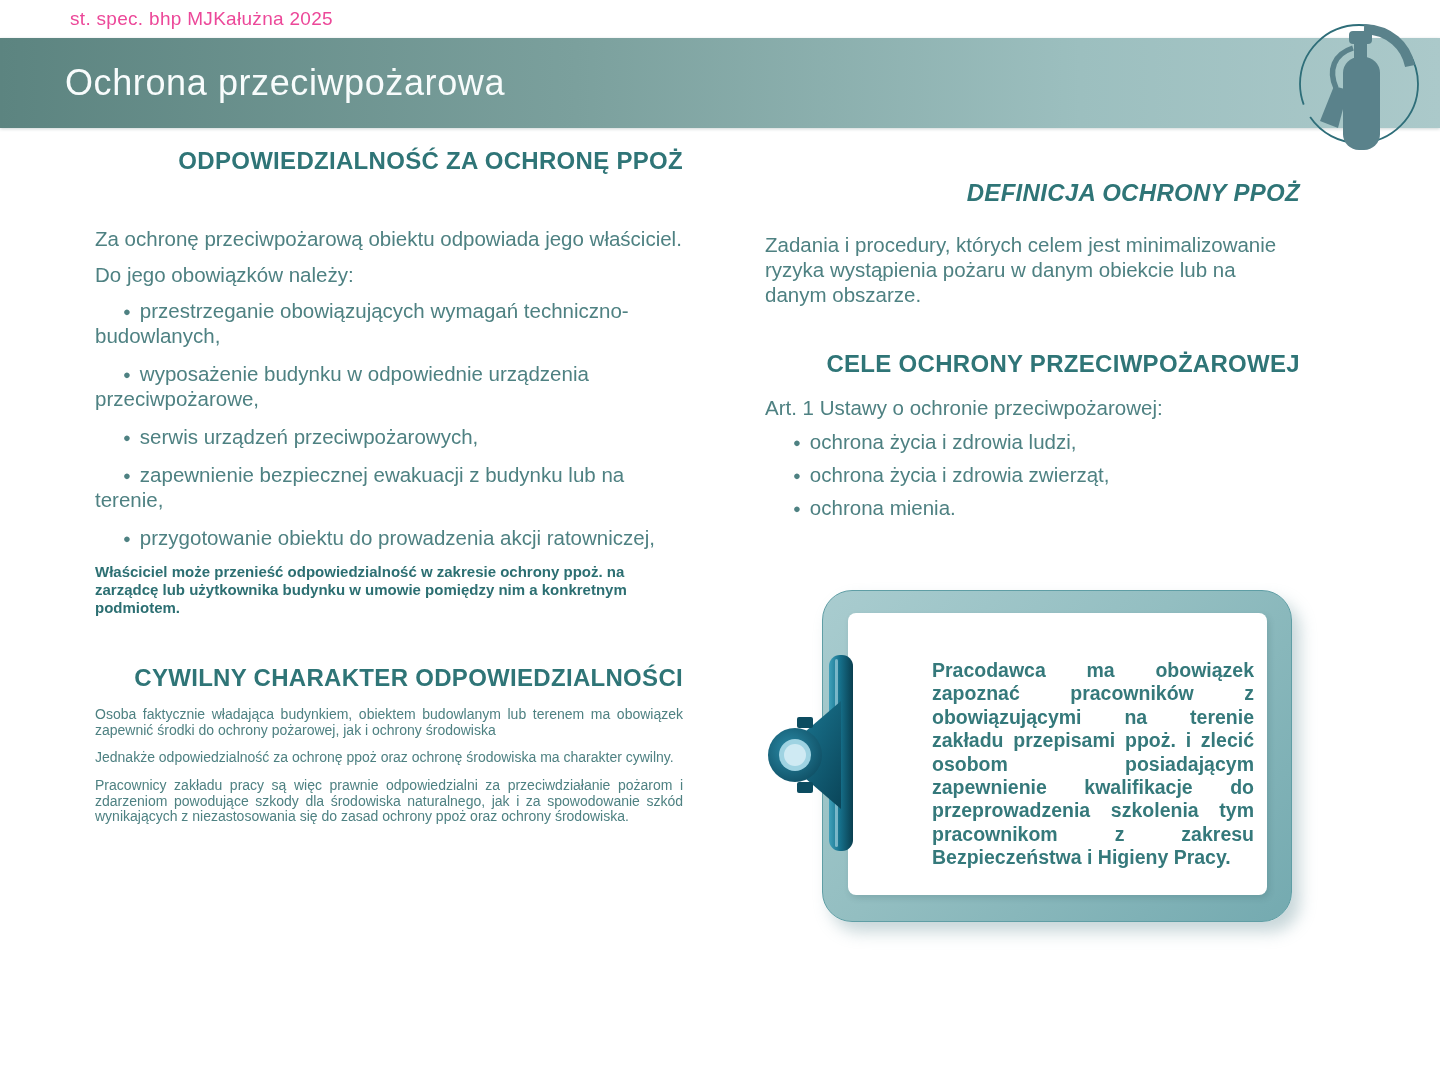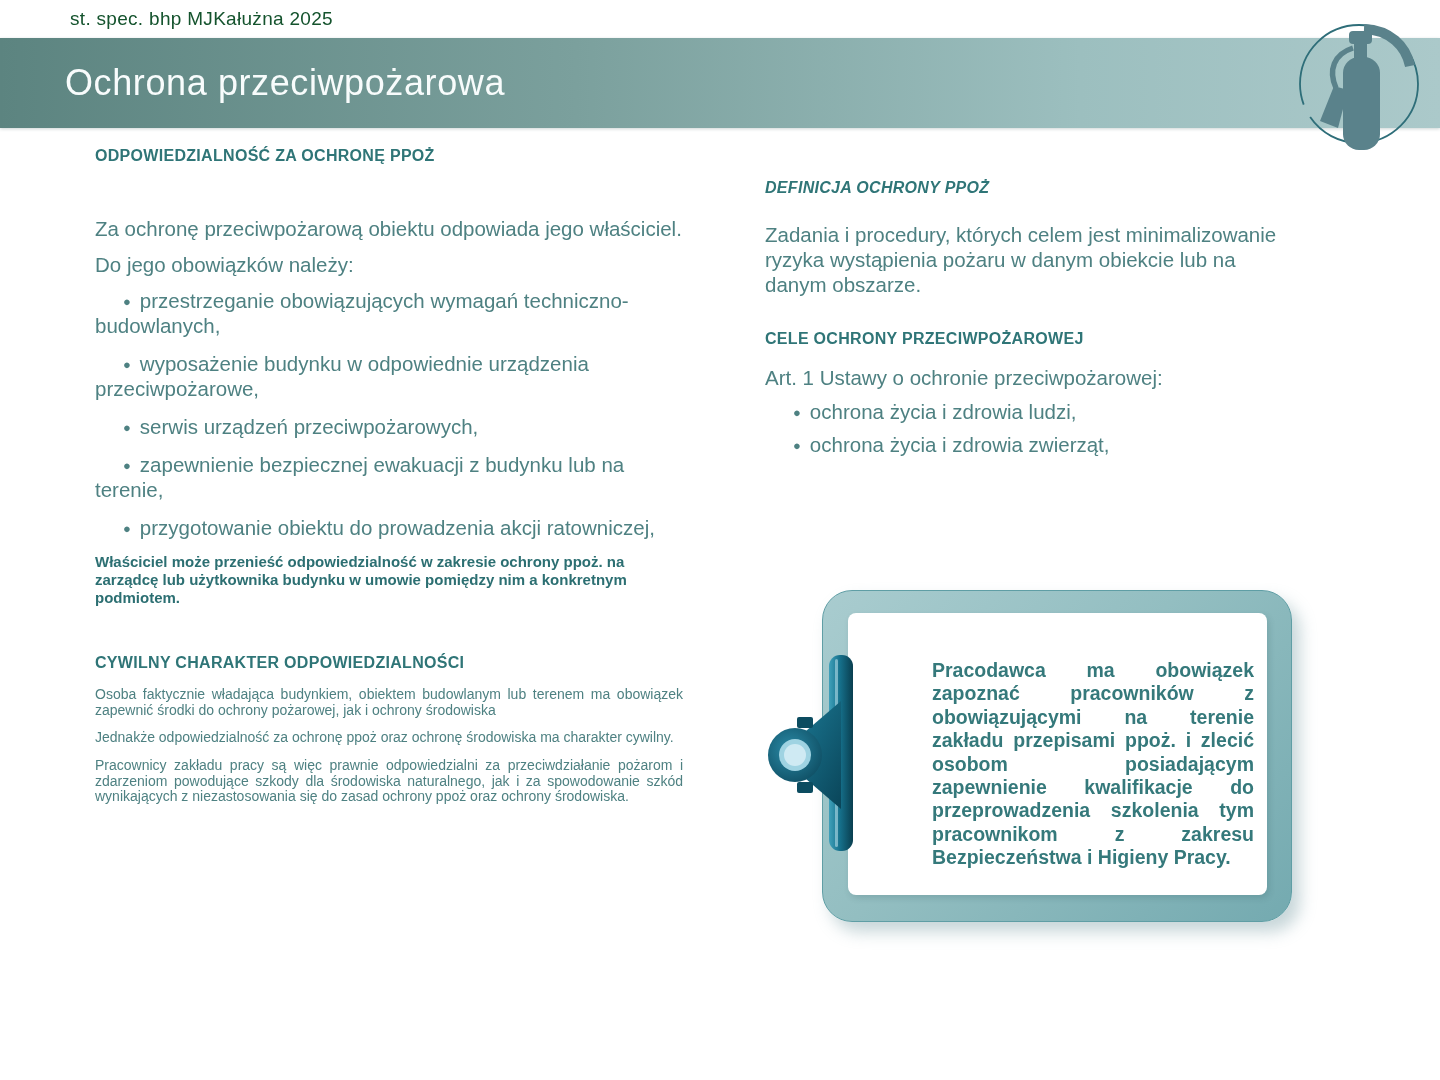--- a/index.html
+++ b/index.html
@@ -1,62 +1,62 @@
 <!DOCTYPE html>
 <html lang="pl"><head>
 <meta charset="utf-8">
 <style>
   * { margin:0; padding:0; box-sizing:border-box; }
   html,body { width:1440px; height:1080px; background:#ffffff; font-family:"Liberation Sans", sans-serif; }
   .page { position:relative; width:1440px; height:1080px; overflow:hidden; background:#ffffff; }
 
   .top-note {
     position:absolute; left:70px; top:8px;
-    font-size:19px; color:#14532d; letter-spacing:0.3px;
+    font-size:19px; color:#ec4899; letter-spacing:0.3px;
   }
 
   .header-bar {
     position:absolute; left:0; top:38px; width:1440px; height:90px;
     background:linear-gradient(90deg,#5c8480 0%, #7ba09d 40%, #9cbfbf 75%, #abc9ca 100%);
     box-shadow:0 1px 3px rgba(60,90,90,0.25);
   }
   .header-title {
     position:absolute; left:65px; top:50%; transform:translateY(-50%);
     font-size:36px; font-weight:300; color:#f8fcfc; letter-spacing:0.6px;
   }
 
   .ext-icon-wrap { position:absolute; left:1292px; top:16px; width:136px; height:136px; }
 
   .col { position:absolute; color:#4e8182; font-size:20.5px; line-height:1.22; }
   .left-col  { left:95px;  top:146px; width:588px; }
   .right-col { left:765px; top:178px; width:535px; }
 
   .sec-heading {
-    color:#2f7577; font-size:16px; font-weight:700;
-    letter-spacing:0.3px; line-height:1.25;
+    color:#2f7577; font-size:24px; font-weight:700;
+    letter-spacing:0.3px; line-height:1.25;text-align:right;
   }
   .nowrap { white-space:nowrap; }
 
   .left-col .h1 { margin-bottom:50px; }
   .para { margin-bottom:11px; }
   .bullet { text-indent:28px; margin-bottom:13px; }
   .bullet .dot { font-size:13px; margin-right:9px; position:relative; top:-2px; }
   .bullet-last { margin-bottom:17px; }
 
   .emphasis {
     color:#2c6f72; font-weight:700; font-size:15px; line-height:1.2;
     margin-bottom:46px;
   }
 
   .left-col .h2 { margin-bottom:14px; }
   .just { text-align:justify; }
   .small-body { font-size:14px; line-height:1.12; margin-bottom:12px; }
 
   .right-col .h1 { margin-bottom:24px;font-style:italic; }
-  .right-col .intro { margin-bottom:32px; }
+  .right-col .intro { margin-bottom:42px; }
   .right-col .h2 { margin-bottom:16px; }
   .right-col .art { margin-bottom:9px; }
   .right-col .bullet { margin-bottom:8px; }
 
   .clipboard {
     position:absolute; left:822px; top:590px; width:470px; height:332px;
     border-radius:30px;
     background:linear-gradient(135deg,#a9cccf 0%, #93bec1 45%, #74aab0 100%);
     border:1px solid #5f9ea5;
     box-shadow:8px 10px 16px rgba(130,165,170,0.45);
@@ -124,20 +124,21 @@
 
   <div class="col right-col">
     <div class="sec-heading h1 nowrap">DEFINICJA OCHRONY PPOŻ</div>
     <p class="para intro">Zadania i procedury, których celem jest minimalizowanie ryzyka wystąpienia pożaru w danym obiekcie lub na danym obszarze.</p>
 
     <div class="sec-heading h2 nowrap">CELE OCHRONY PRZECIWPOŻAROWEJ</div>
     <p class="para art">Art. 1 Ustawy o ochronie przeciwpożarowej:</p>
 
     <p class="bullet"><span class="dot">●</span><span>ochrona życia i zdrowia ludzi,</span></p>
     <p class="bullet"><span class="dot">●</span><span>ochrona życia i zdrowia zwierząt,</span></p>
+    <p class="bullet"><span class="dot">●</span><span>ochrona mienia.</span></p>
   </div>
 
   <div class="clipboard">
     <div class="clipboard-inner">
       <div class="clipboard-text">Pracodawca ma obowiązek zapoznać pracowników z obowiązującymi na terenie zakładu przepisami ppoż. i zlecić osobom posiadającym zapewnienie kwalifikacje do przeprowadzenia szkolenia tym pracownikom z zakresu Bezpieczeństwa i Higieny Pracy.</div>
     </div>
     <div class="clip-wrap">
       <svg width="104" height="214" viewBox="0 0 104 214" xmlns="http://www.w3.org/2000/svg">
         <defs>
           <linearGradient id="bladeGrad" x1="0" y1="0" x2="1" y2="0">

